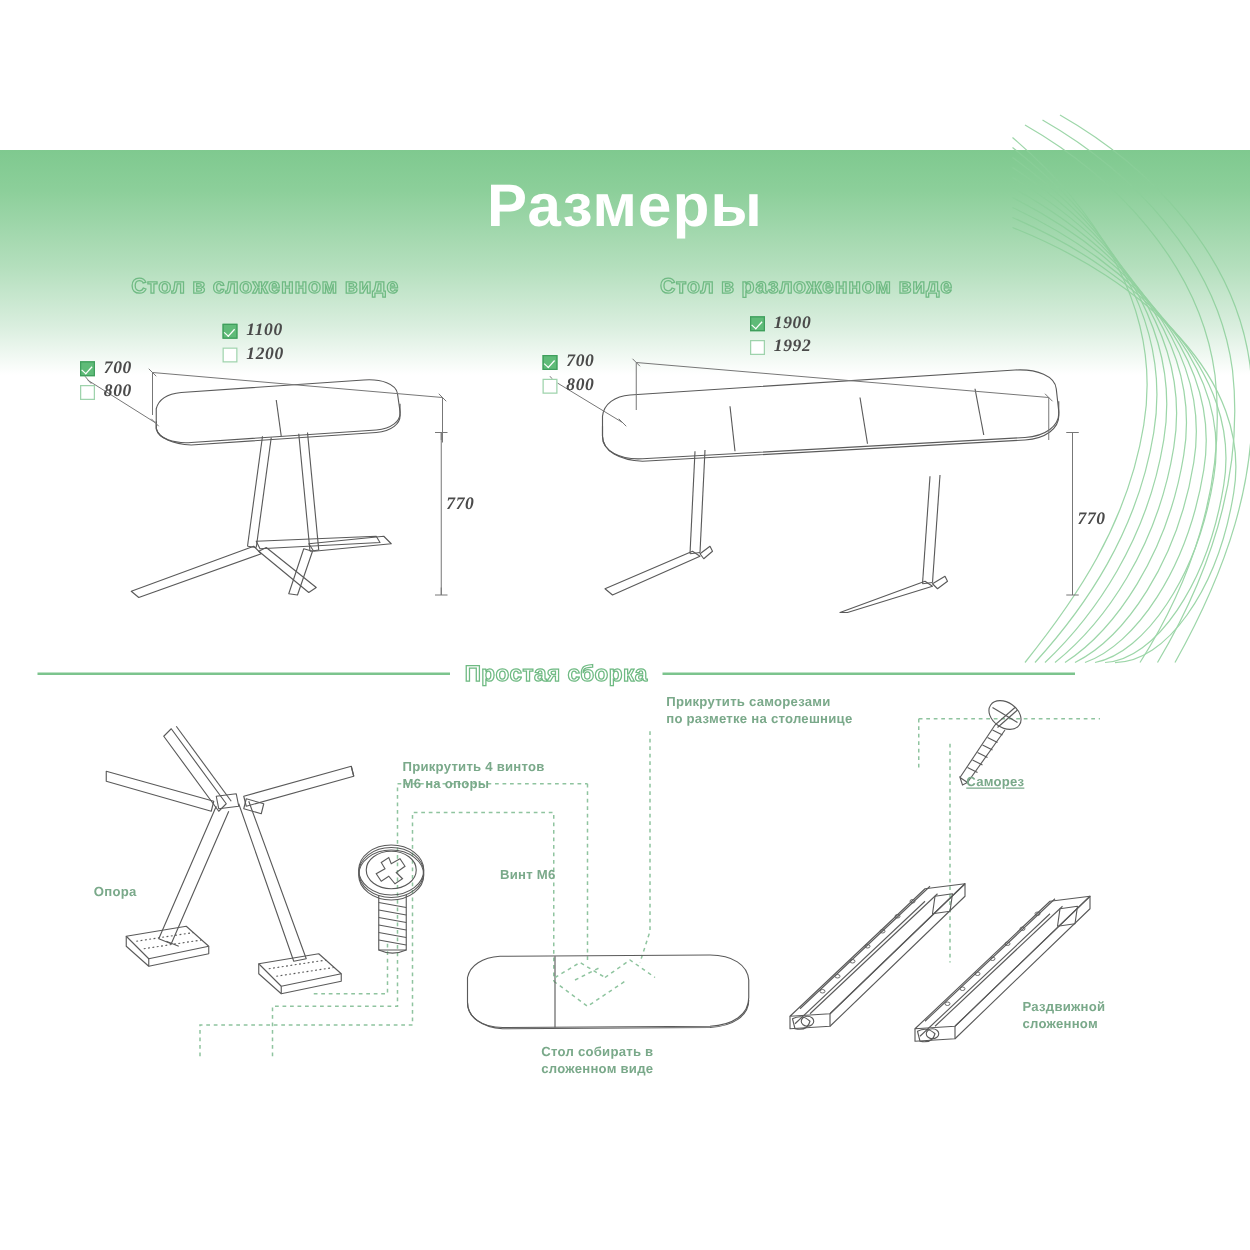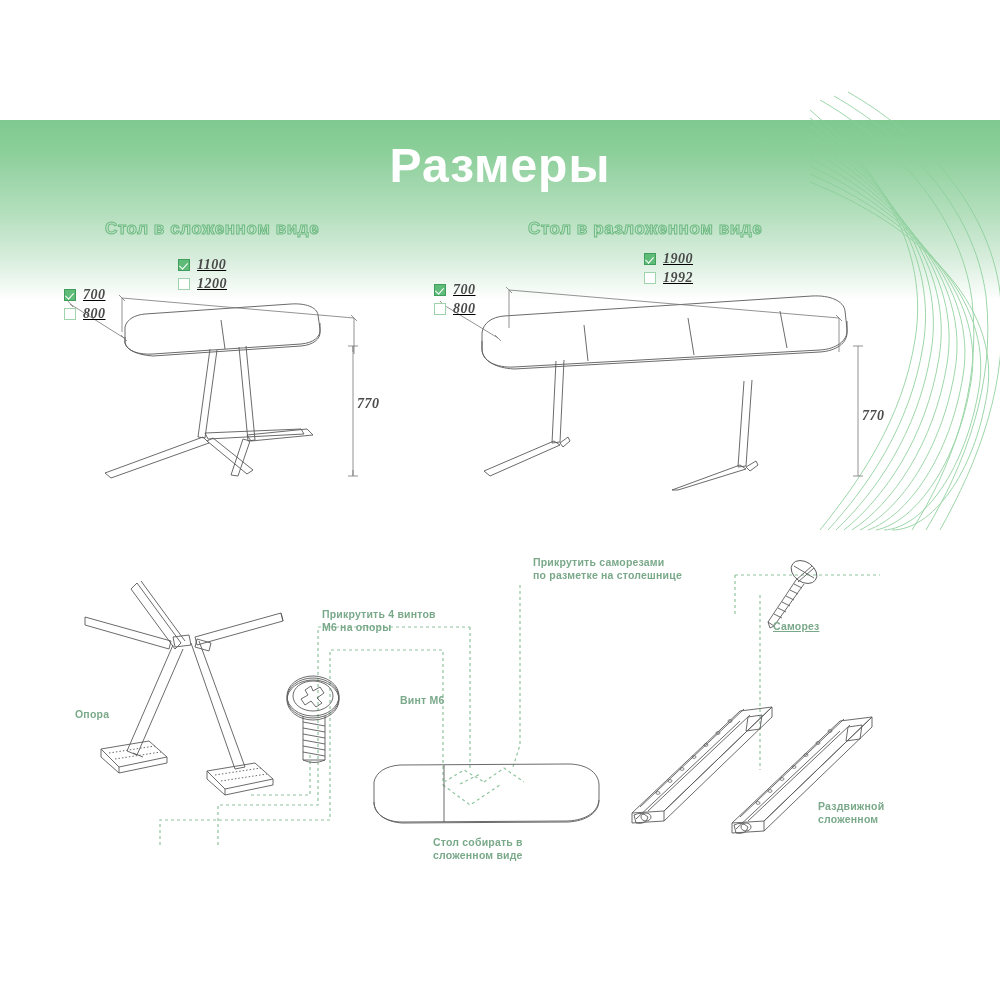--- a/index.html
+++ b/index.html
@@ -41,21 +41,21 @@
     position:absolute;left:30px;top:527px;width:830px;height:24px;
     display:flex;align-items:center;gap:12px;
   }
   .divider .ln{flex:1;height:2px;background:#7cc48d;}
   .divider .dv-txt{
     color:transparent;-webkit-text-stroke:1px #6fba83;
     font-size:18px;font-weight:bold;white-space:nowrap;letter-spacing:.4px;
   }
 
   
-  .opt-group{position:absolute;text-decoration:underline;}
+  .opt-group{position:absolute;}
   .opt-row{display:flex;align-items:center;gap:7px;height:17px;margin-bottom:2px;}
   .cbx{width:12px;height:12px;box-sizing:border-box;position:relative;flex:0 0 auto;}
   .cbx.on{background:#5fbb78;border:1px solid #3f9e5c;}
   .cbx.on:after{
     content:"";position:absolute;left:2px;top:1px;width:4px;height:7px;
     border:solid #ffffff;border-width:0 1.6px 1.6px 0;transform:rotate(42deg);
   }
   .cbx.off{background:#ffffff;border:1px solid #9ed3ac;}
   .opt-val{
     font-size:14px;font-style:italic;font-weight:bold;color:#4a4a4a;
@@ -224,21 +224,21 @@
     </g>
   </svg>
 
   <svg style="position:absolute;left:845px;top:340px;" width="30" height="145">
     <g stroke="#777" stroke-width="0.8" fill="none">
       <path d="M13,6 L13,136"></path>
       <path d="M8,6 L18,6 M8,136 L18,136"></path>
     </g>
   </svg>
 
-  <div class="opt-group" style="left:644px;top:250px;">
+  <div class="opt-group" style="left:600px;top:250px;">
     <div class="opt-row">
       <span class="cbx on"></span>
       <span class="opt-val">1900</span>
     </div>
     <div class="opt-row">
       <span class="cbx off"></span>
       <span class="opt-val">1992</span>
     </div>
   </div>
 
@@ -248,20 +248,25 @@
       <span class="opt-val">700</span>
     </div>
     <div class="opt-row">
       <span class="cbx off"></span>
       <span class="opt-val">800</span>
     </div>
   </div>
 
   <div class="dim" style="left:862px;top:408px;">770</div>
 
+  <div class="divider">
+    <span class="ln"></span>
+    <span class="dv-txt">Простая сборка</span>
+    <span class="ln"></span>
+  </div>
 
   <svg style="position:absolute;left:0;top:555px;" width="1000" height="330">
     <g fill="none" stroke="#8fc49f" stroke-width="1.2" stroke-dasharray="3,3">
 
       <path d="M160,290 L160,265 L330,265 L330,95 L443,95 L443,230"></path>
       <path d="M218,290 L218,250 L318,250 L318,72"></path>
       <path d="M318,72 L470,72"></path>
 
       <path d="M310,200 L310,240 L250,240"></path>
 

